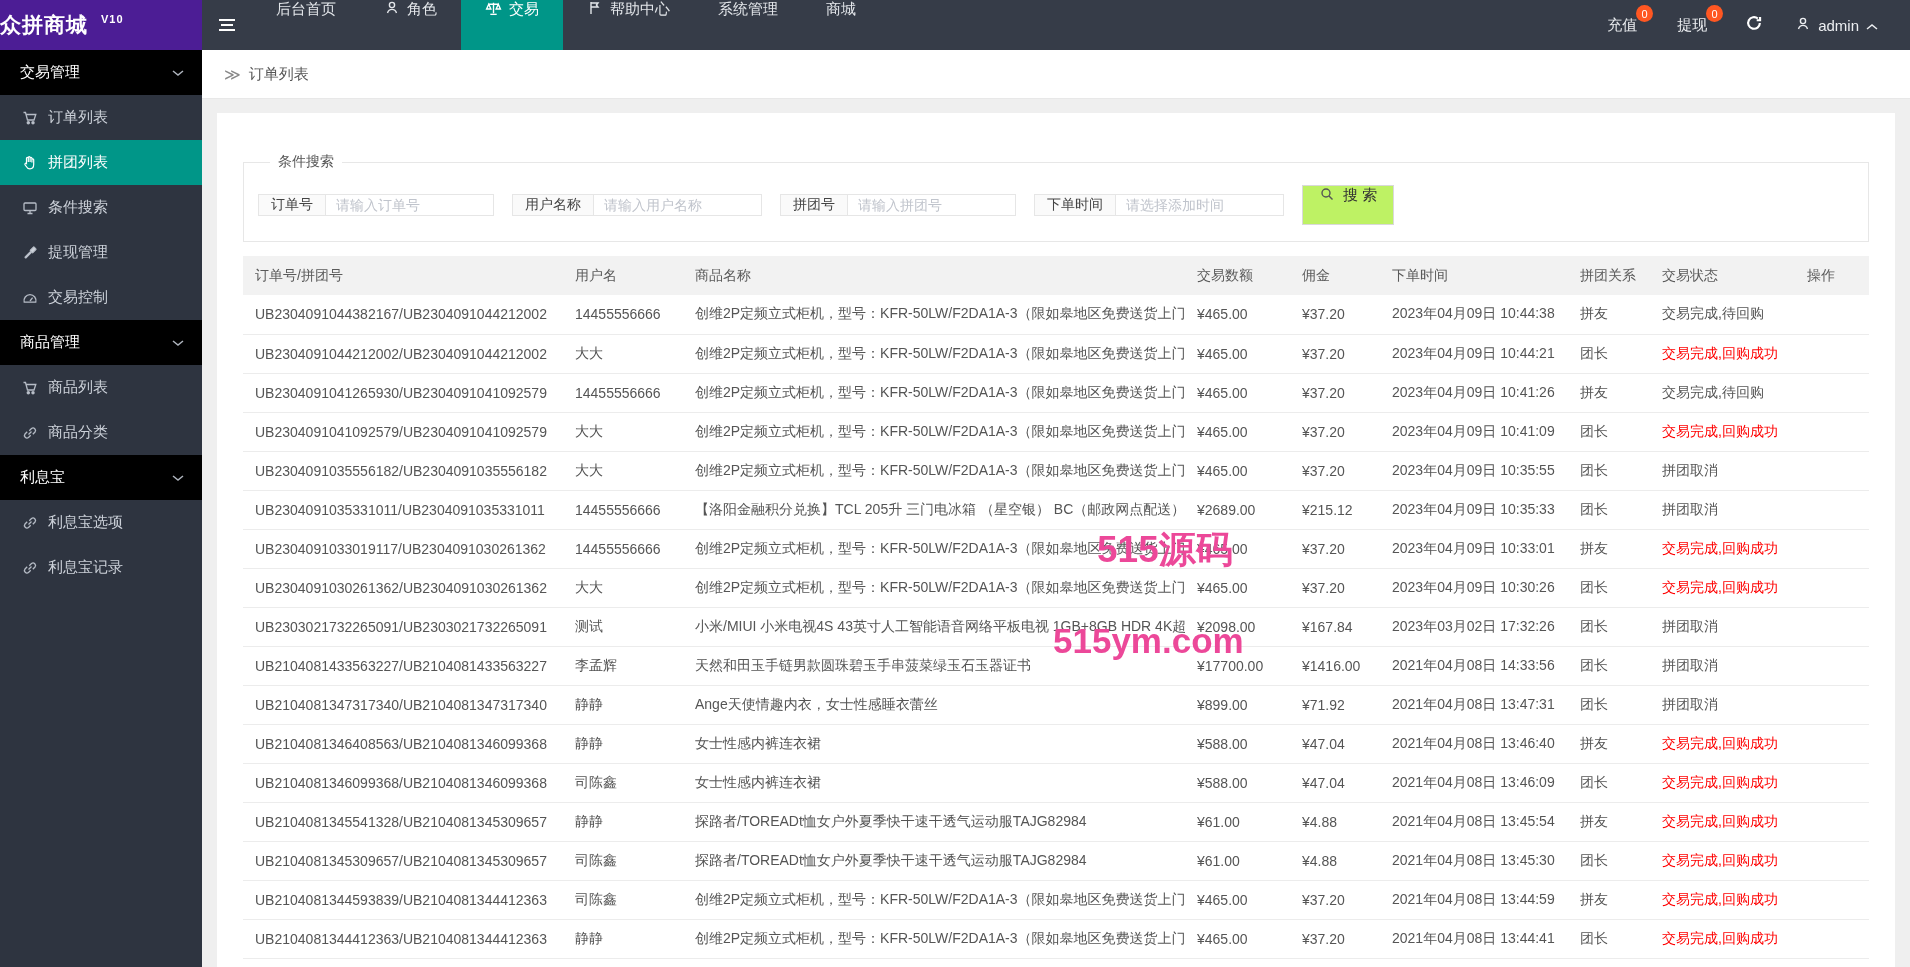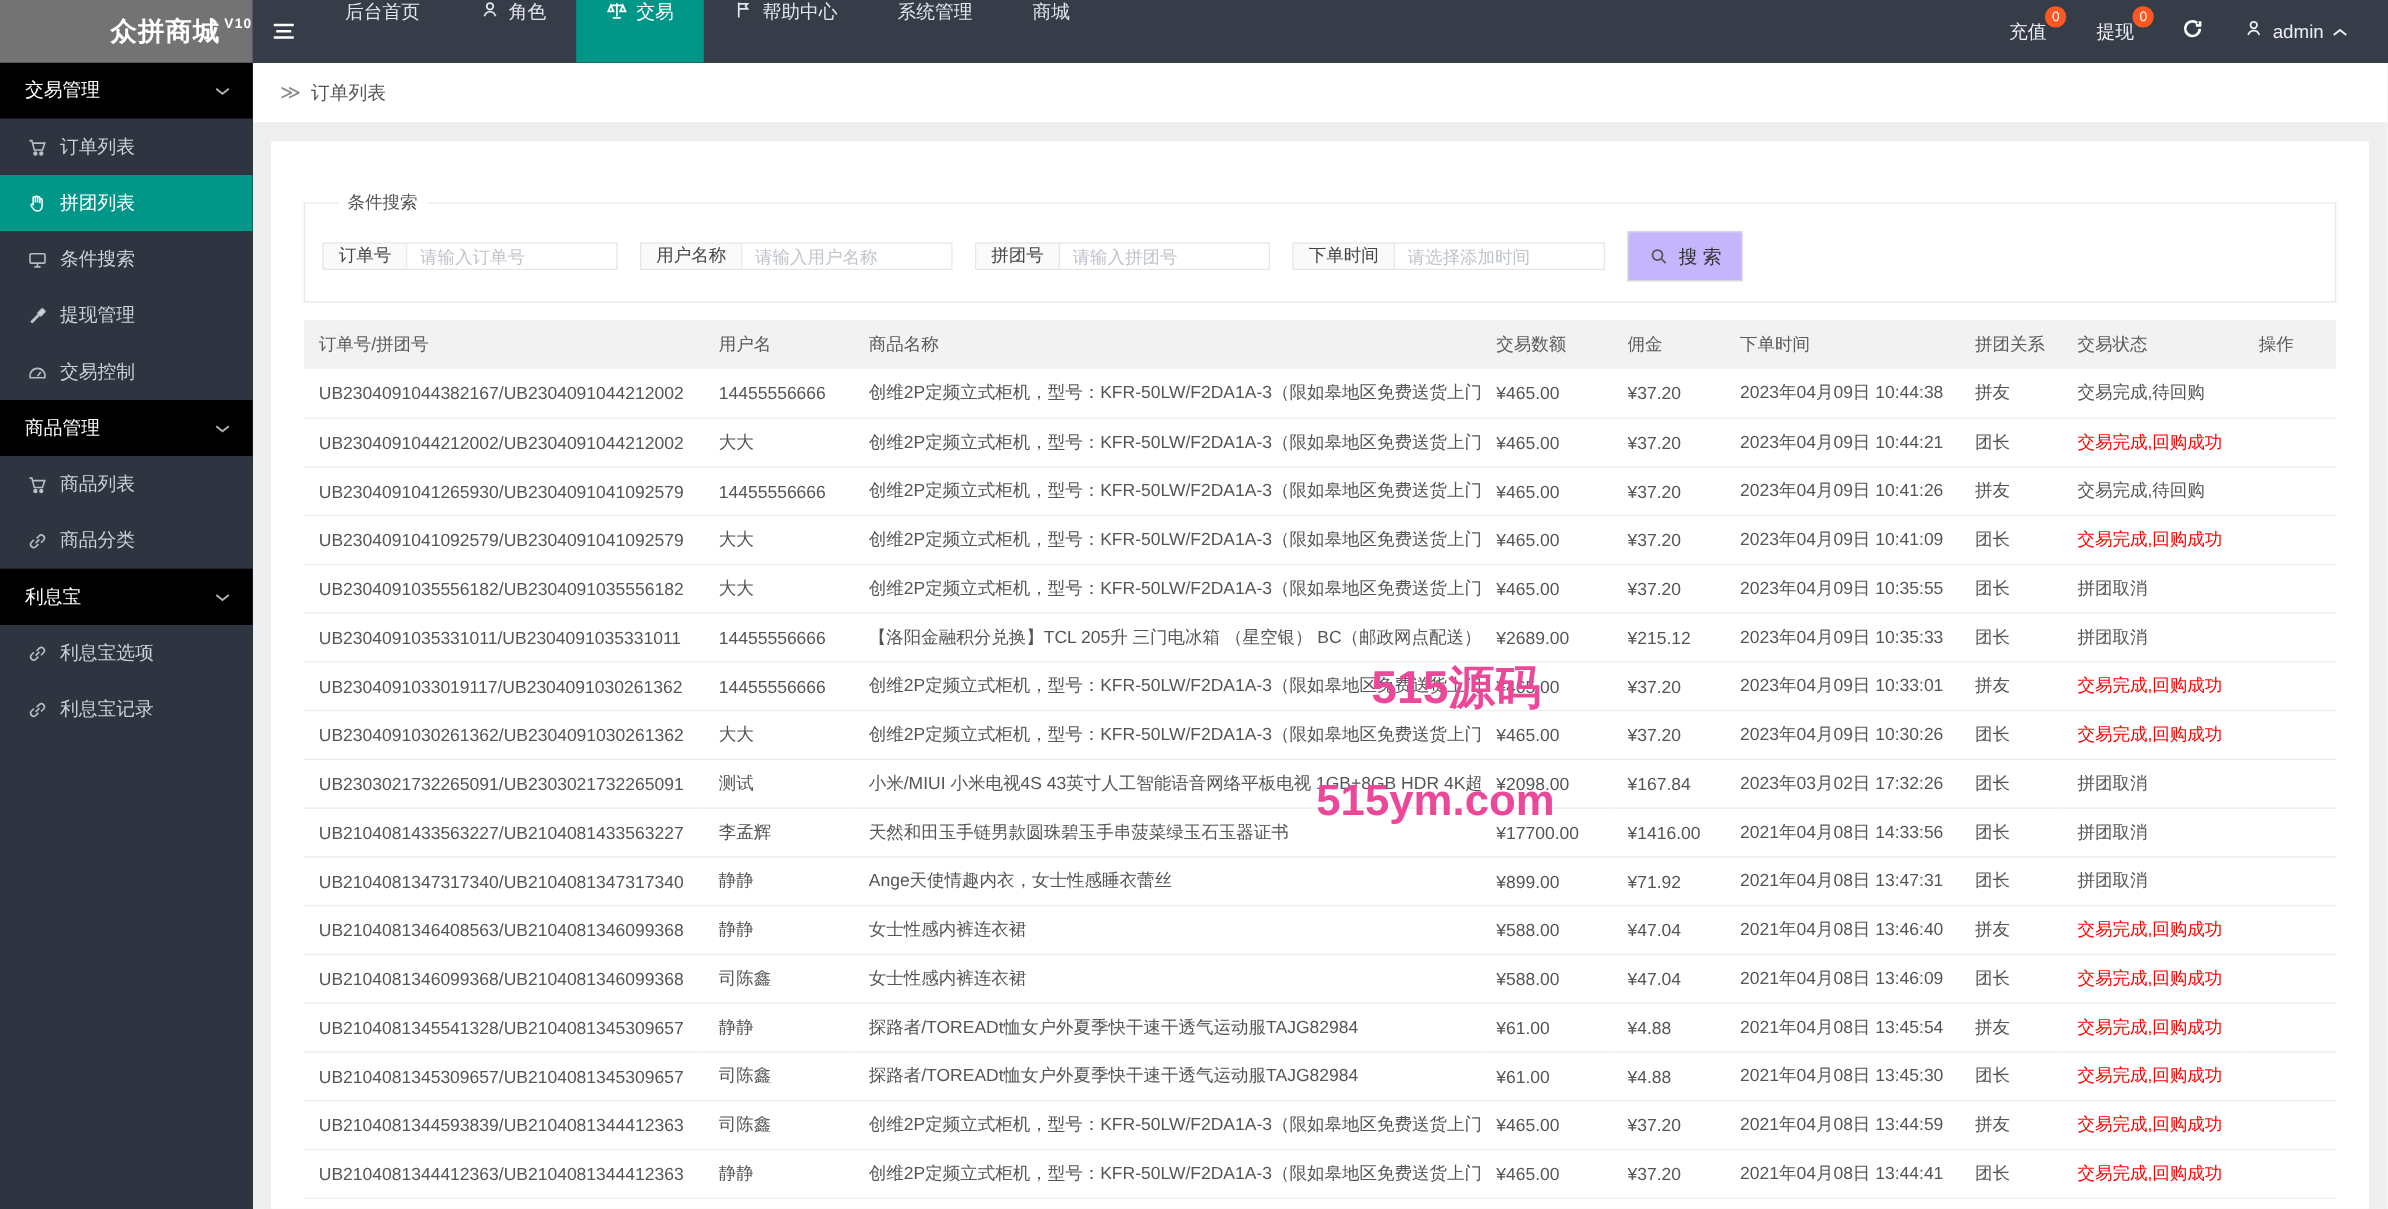--- a/index.html
+++ b/index.html
@@ -2,22 +2,22 @@
 <html><head>
 <meta charset="utf-8">
 <style>
   * { margin:0; padding:0; box-sizing:border-box; }
   html,body { width:1910px; height:967px; overflow:hidden;
     font-family:"Liberation Sans","DejaVu Sans",sans-serif; background:#efefef; }
 
   
   .topbar { position:fixed; top:0; left:0; right:0; height:50px; background:#363c48;
     display:flex; align-items:stretch; z-index:30; }
-  .logo { width:202px; background:#737373; color:#fff; display:flex; align-items:center;
-    justify-content:flex-end; font-size:21px; font-weight:bold; letter-spacing:1px; }
+  .logo { width:202px; background:#4c1d95; color:#fff; display:flex; align-items:center;
+    justify-content:flex-start; font-size:21px; font-weight:bold; letter-spacing:1px;gap:10px; }
   .logo sup { font-size:11px; font-weight:bold; margin-left:3px; transform:translateY(-6px); }
   .hamburger { width:50px; display:flex; flex-direction:column; justify-content:center;
     align-items:center; gap:3px; cursor:pointer; }
   .hamburger i { display:block; width:16px; height:2px; background:#fff; }
   .hamburger i:nth-child(2){ width:12px; }
   .topmenu { display:flex; align-items:stretch; }
   .topmenu-item { display:flex; align-items:flex-start; gap:7px; padding:0 24px; color:#e3e6ea;
     font-size:15px; cursor:pointer; }
   .topmenu-item.active { background:#009688; color:#fff; }
   .topmenu-item svg { stroke:#e3e6ea; }
@@ -52,22 +52,22 @@
 
   fieldset.search-box { border:1px solid #e7e7e7; padding:14px 14px 16px; }
   fieldset.search-box legend { font-size:14px; color:#555; padding:0 8px; margin-left:12px; }
   .filters { display:flex; align-items:center; gap:18px; }
   .fgroup { display:flex; align-items:stretch; height:22px; }
   .fgroup .flabel { background:#fafafa; border:1px solid #e6e6e6; display:flex; align-items:center;
     padding:0 12px; font-size:14px; color:#444; white-space:nowrap; }
   .fgroup input { border:1px solid #e6e6e6; border-left:none; width:168px; padding:0 10px;
     font-size:14px; color:#333; outline:none; font-family:inherit; }
   .fgroup input::placeholder { color:#c0c4cc; }
-  .search-btn { height:40px; background:#c4b5fd; border:1px solid #d9d9d9; display:flex;
-    align-items:center; gap:8px; padding:0 16px; font-size:15px; color:#333; cursor:pointer;
+  .search-btn { height:40px; background:#bef264; border:1px solid #d9d9d9; display:flex;
+    gap:8px; padding:0 16px; font-size:15px; color:#333; cursor:pointer;
     font-family:inherit; }
   .search-btn svg { stroke:#555; }
 
   table.orders { width:100%; border-collapse:collapse; margin-top:14px; table-layout:fixed; }
   table.orders th { background:#f2f2f2; height:39px; font-size:14px; font-weight:normal;
     color:#5a5a5a; text-align:left; padding:0 6px 0 12px; white-space:nowrap; }
   table.orders td { height:39px; border-bottom:1px solid #ececec; font-size:14px; color:#555;
     padding:0 6px 0 12px; white-space:nowrap; overflow:hidden; }
   td.c-order { color:#4a4a4a; font-size:13.5px; }
   td.c-status.red { color:#f00; }

